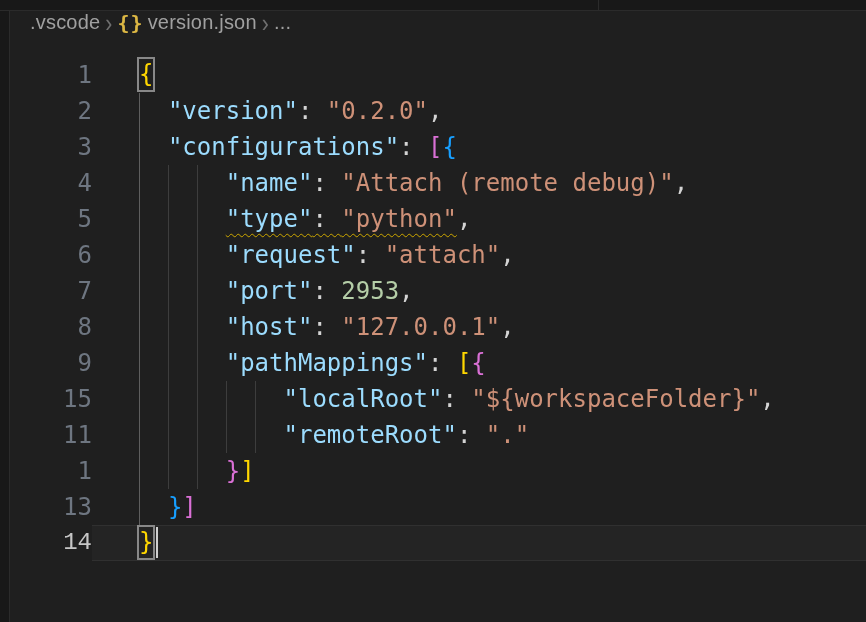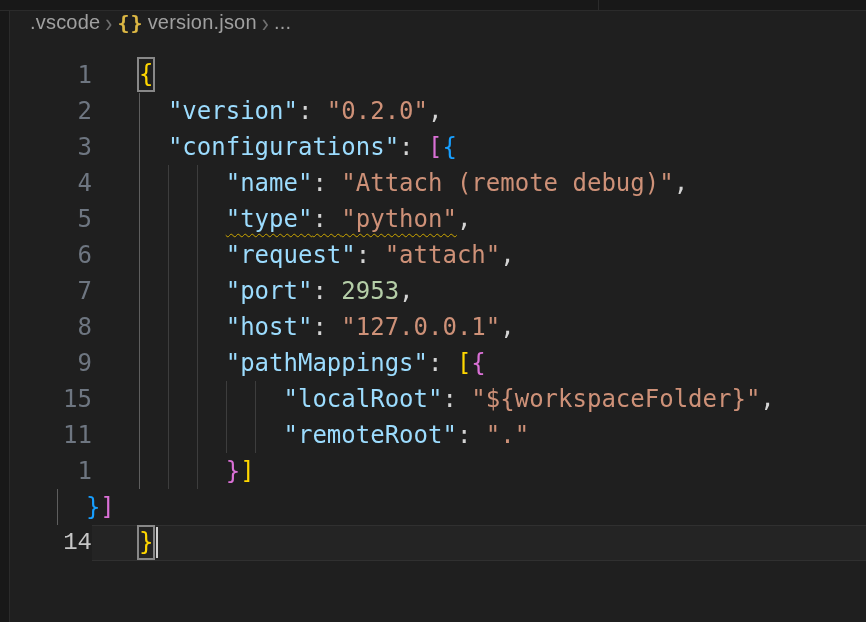--- a/index.html
+++ b/index.html
@@ -73,16 +73,16 @@
       <div class="row"><div class="gutter">3</div><div class="code"><span class="ind" style="width: 2ch;"></span><span class="tk-key">"configurations"</span><span class="tk-punct">: </span><span class="tk-b2">[</span><span class="tk-b3">{</span></div></div>
       <div class="row"><div class="gutter">4</div><div class="code"><span class="ind" style="width: 6ch;"></span><span class="tk-key">"name"</span><span class="tk-punct">: </span><span class="tk-str">"Attach (remote debug)"</span><span class="tk-punct">,</span></div></div>
       <div class="row"><div class="gutter">5</div><div class="code"><span class="ind" style="width: 6ch;"></span><span class="sq"><span class="tk-key">"type"</span><span class="tk-punct">: </span><span class="tk-str">"python"</span></span><span class="tk-punct">,</span></div></div>
       <div class="row"><div class="gutter">6</div><div class="code"><span class="ind" style="width: 6ch;"></span><span class="tk-key">"request"</span><span class="tk-punct">: </span><span class="tk-str">"attach"</span><span class="tk-punct">,</span></div></div>
       <div class="row"><div class="gutter">7</div><div class="code"><span class="ind" style="width: 6ch;"></span><span class="tk-key">"port"</span><span class="tk-punct">: </span><span class="tk-num">2953</span><span class="tk-punct">,</span></div></div>
       <div class="row"><div class="gutter">8</div><div class="code"><span class="ind" style="width: 6ch;"></span><span class="tk-key">"host"</span><span class="tk-punct">: </span><span class="tk-str">"127.0.0.1"</span><span class="tk-punct">,</span></div></div>
       <div class="row"><div class="gutter">9</div><div class="code"><span class="ind" style="width: 6ch;"></span><span class="tk-key">"pathMappings"</span><span class="tk-punct">: </span><span class="tk-b1">[</span><span class="tk-b2">{</span></div></div>
       <div class="row"><div class="gutter">15</div><div class="code"><span class="ind" style="width: 10ch;"></span><span class="tk-key">"localRoot"</span><span class="tk-punct">: </span><span class="tk-str">"${workspaceFolder}"</span><span class="tk-punct">,</span></div></div>
       <div class="row"><div class="gutter">11</div><div class="code"><span class="ind" style="width: 10ch;"></span><span class="tk-key">"remoteRoot"</span><span class="tk-punct">: </span><span class="tk-str">"."</span></div></div>
       <div class="row"><div class="gutter">1</div><div class="code"><span class="ind" style="width: 6ch;"></span><span class="tk-b2">}</span><span class="tk-b1">]</span></div></div>
-      <div class="row"><div class="code"><span class="ind" style="width: 2ch;"></span><span class="tk-b3">}</span><span class="tk-b2">]</span></div></div>
+      <div class="row"><div class="gutter">13</div><div class="code"><span class="ind" style="width: 2ch;"></span><span class="tk-b3">}</span><span class="tk-b2">]</span></div></div>
       <div class="row cur"><div class="gutter">14</div><div class="code"><span class="tk-b1 mb">}</span><span class="caret"></span></div></div>
     </div>
 </div>
 
 </body></html>

